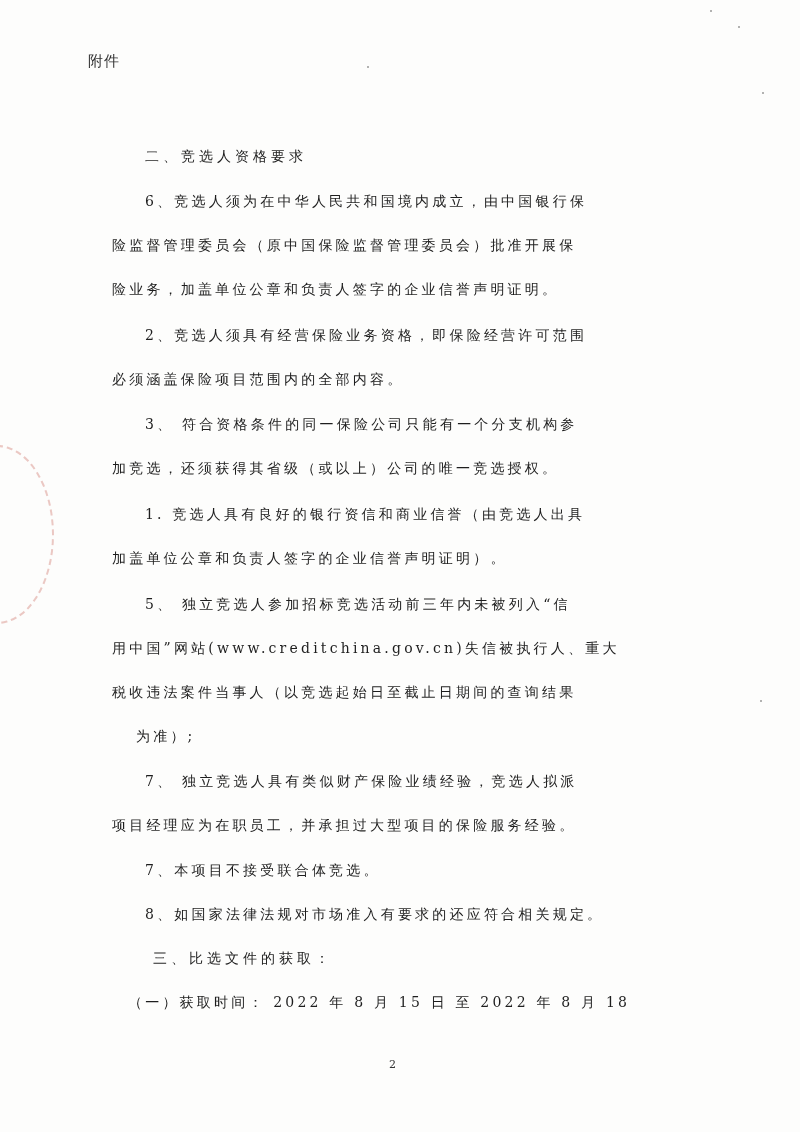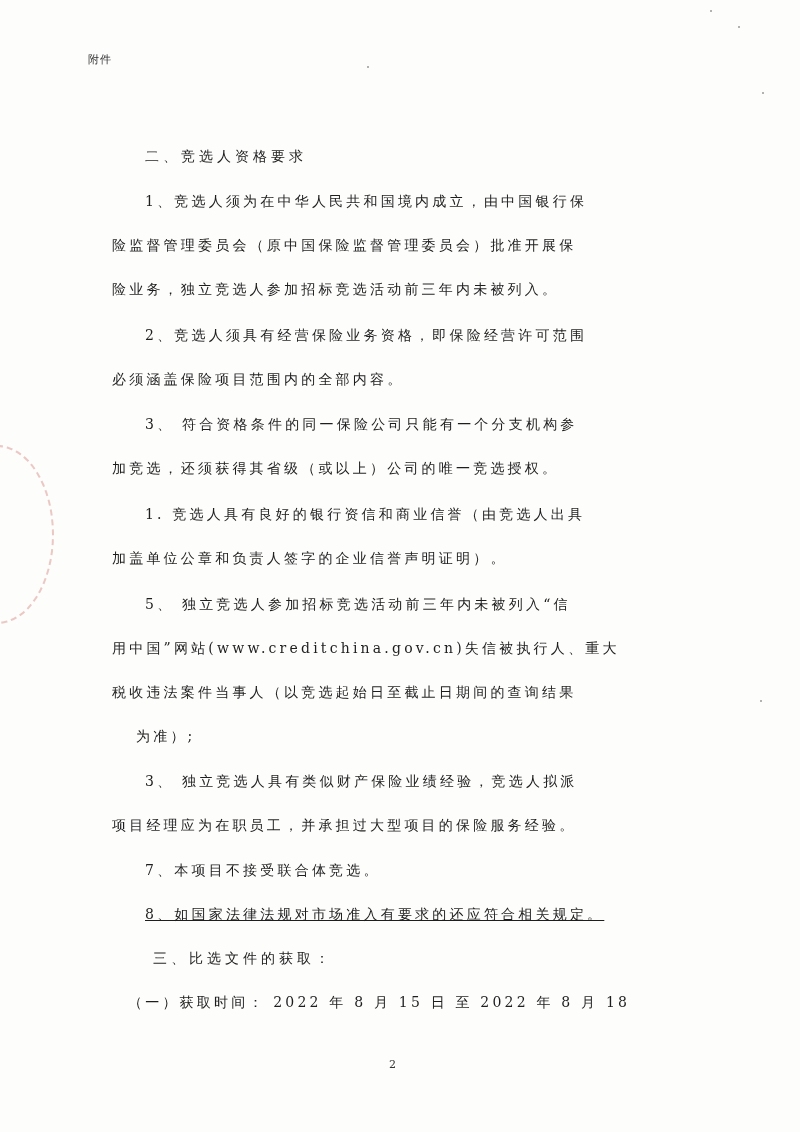--- a/index.html
+++ b/index.html
@@ -6,21 +6,21 @@
     body {
       width: 800px; height: 1132px; overflow: hidden;
       background: #ffffff;
       position: relative;
       font-family: "DejaVu Serif", "Liberation Serif", serif;
       color: #222;
     }
     .page { position: absolute; inset: 0; background: #fdfdfc; }
     .attach {
       position: absolute; left: 88px; top: 52px;
-      font-size: 11px; color: #333; letter-spacing: 1px;
+      font-size: 15px; color: #333; letter-spacing: 1px;
     }
     .line {
       position: absolute; left: 112px;
       font-size: 14px; letter-spacing: 3.2px;
       white-space: nowrap; color: #1e1e1e;
     }
     .indent { left: 145px; }
     .heading { left: 145px; letter-spacing: 4px; }
     .page-num {
       position: absolute; left: 389px; top: 1058px;
@@ -40,44 +40,44 @@
 <div class="page">
 
   <div class="seal">
     
   </div>
 
   <div class="attach">附件</div>
 
   <div class="line heading" style="top:148px;">二、竞选人资格要求</div>
 
-  <div class="line indent" style="top:193px;">1、竞选人须为在中华人民共和国境内成立，由中国银行保</div>
+  <div class="line indent" style="top:193px;">6、竞选人须为在中华人民共和国境内成立，由中国银行保</div>
   <div class="line" style="top:237px;">险监督管理委员会（原中国保险监督管理委员会）批准开展保</div>
-  <div class="line" style="top:281px;">险业务，独立竞选人参加招标竞选活动前三年内未被列入。</div>
+  <div class="line" style="top:281px;">险业务，加盖单位公章和负责人签字的企业信誉声明证明。</div>
 
   <div class="line indent" style="top:327px;">2、竞选人须具有经营保险业务资格，即保险经营许可范围</div>
   <div class="line" style="top:371px;">必须涵盖保险项目范围内的全部内容。</div>
 
   <div class="line indent" style="top:416px;">3、 符合资格条件的同一保险公司只能有一个分支机构参</div>
   <div class="line" style="top:460px;">加竞选，还须获得其省级（或以上）公司的唯一竞选授权。</div>
 
   <div class="line indent" style="top:506px;">1. 竞选人具有良好的银行资信和商业信誉（由竞选人出具</div>
   <div class="line" style="top:550px;">加盖单位公章和负责人签字的企业信誉声明证明）。</div>
 
   <div class="line indent" style="top:596px;">5、 独立竞选人参加招标竞选活动前三年内未被列入“信</div>
   <div class="line" style="top:640px;">用中国”网站(www.creditchina.gov.cn)失信被执行人、重大</div>
   <div class="line" style="top:684px;">税收违法案件当事人（以竞选起始日至截止日期间的查询结果</div>
   <div class="line" style="top:728px;margin-left:24px;">为准）;</div>
 
-  <div class="line indent" style="top:773px;">3、 独立竞选人具有类似财产保险业绩经验，竞选人拟派</div>
+  <div class="line indent" style="top:773px;">7、 独立竞选人具有类似财产保险业绩经验，竞选人拟派</div>
   <div class="line" style="top:817px;">项目经理应为在职员工，并承担过大型项目的保险服务经验。</div>
 
   <div class="line indent" style="top:862px;">7、本项目不接受联合体竞选。</div>
 
-  <div class="line indent" style="top:906px;text-decoration:underline;">8、如国家法律法规对市场准入有要求的还应符合相关规定。</div>
+  <div class="line indent" style="top:906px;">8、如国家法律法规对市场准入有要求的还应符合相关规定。</div>
 
   <div class="line heading" style="top:950px;margin-left:8px;">三、比选文件的获取：</div>
 
   <div class="line indent" style="left:128px; top:994px;">（一）获取时间： 2022 年 8 月 15 日 至 2022 年 8 月 18</div>
 
   <div class="page-num">2</div>
 
   <div class="speck" style="left:710px; top:10px;"></div>
   <div class="speck" style="left:738px; top:26px;"></div>
   <div class="speck" style="left:367px; top:66px;"></div>

